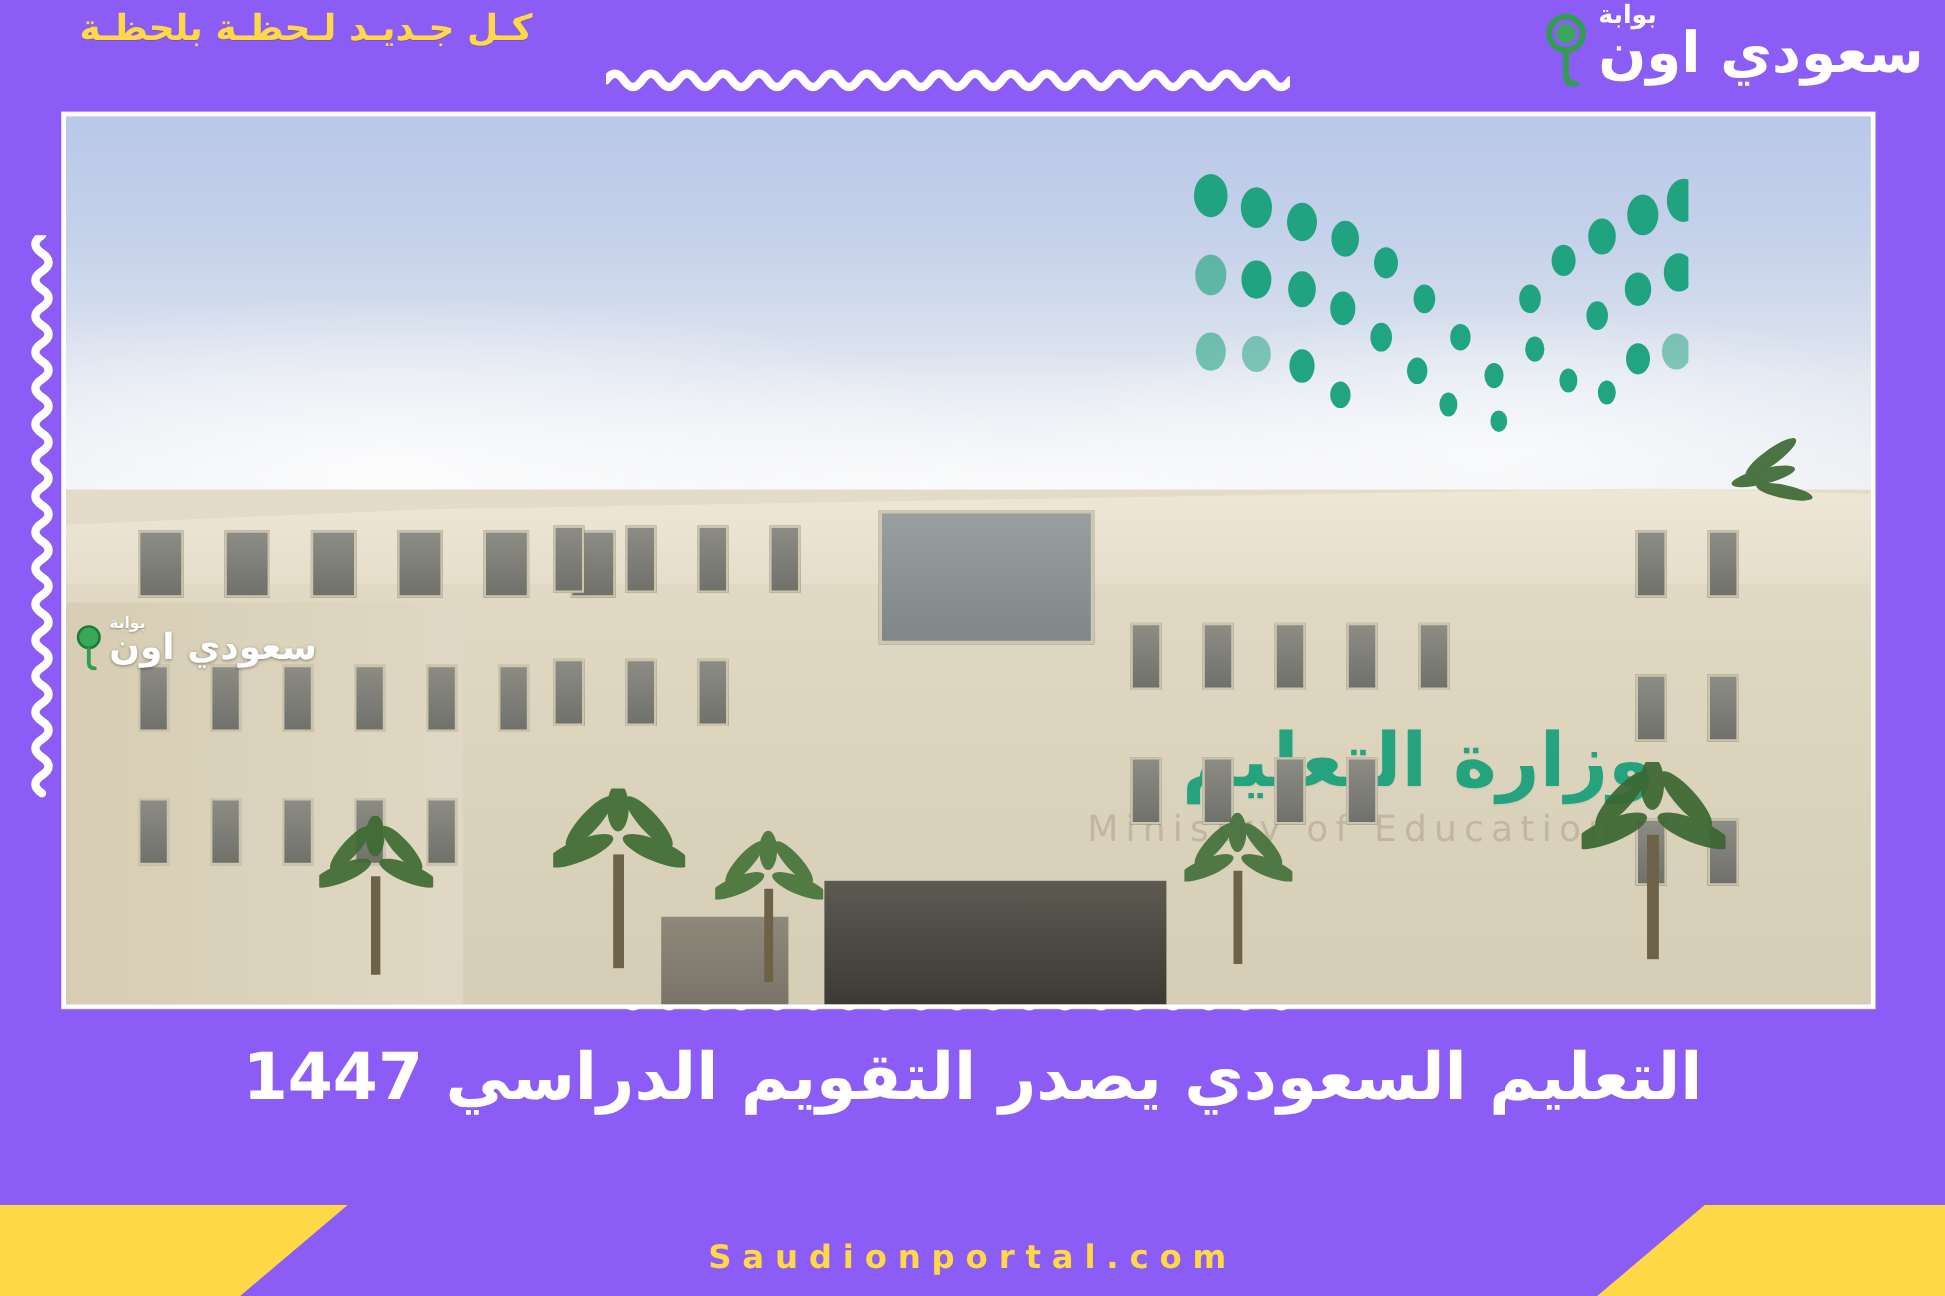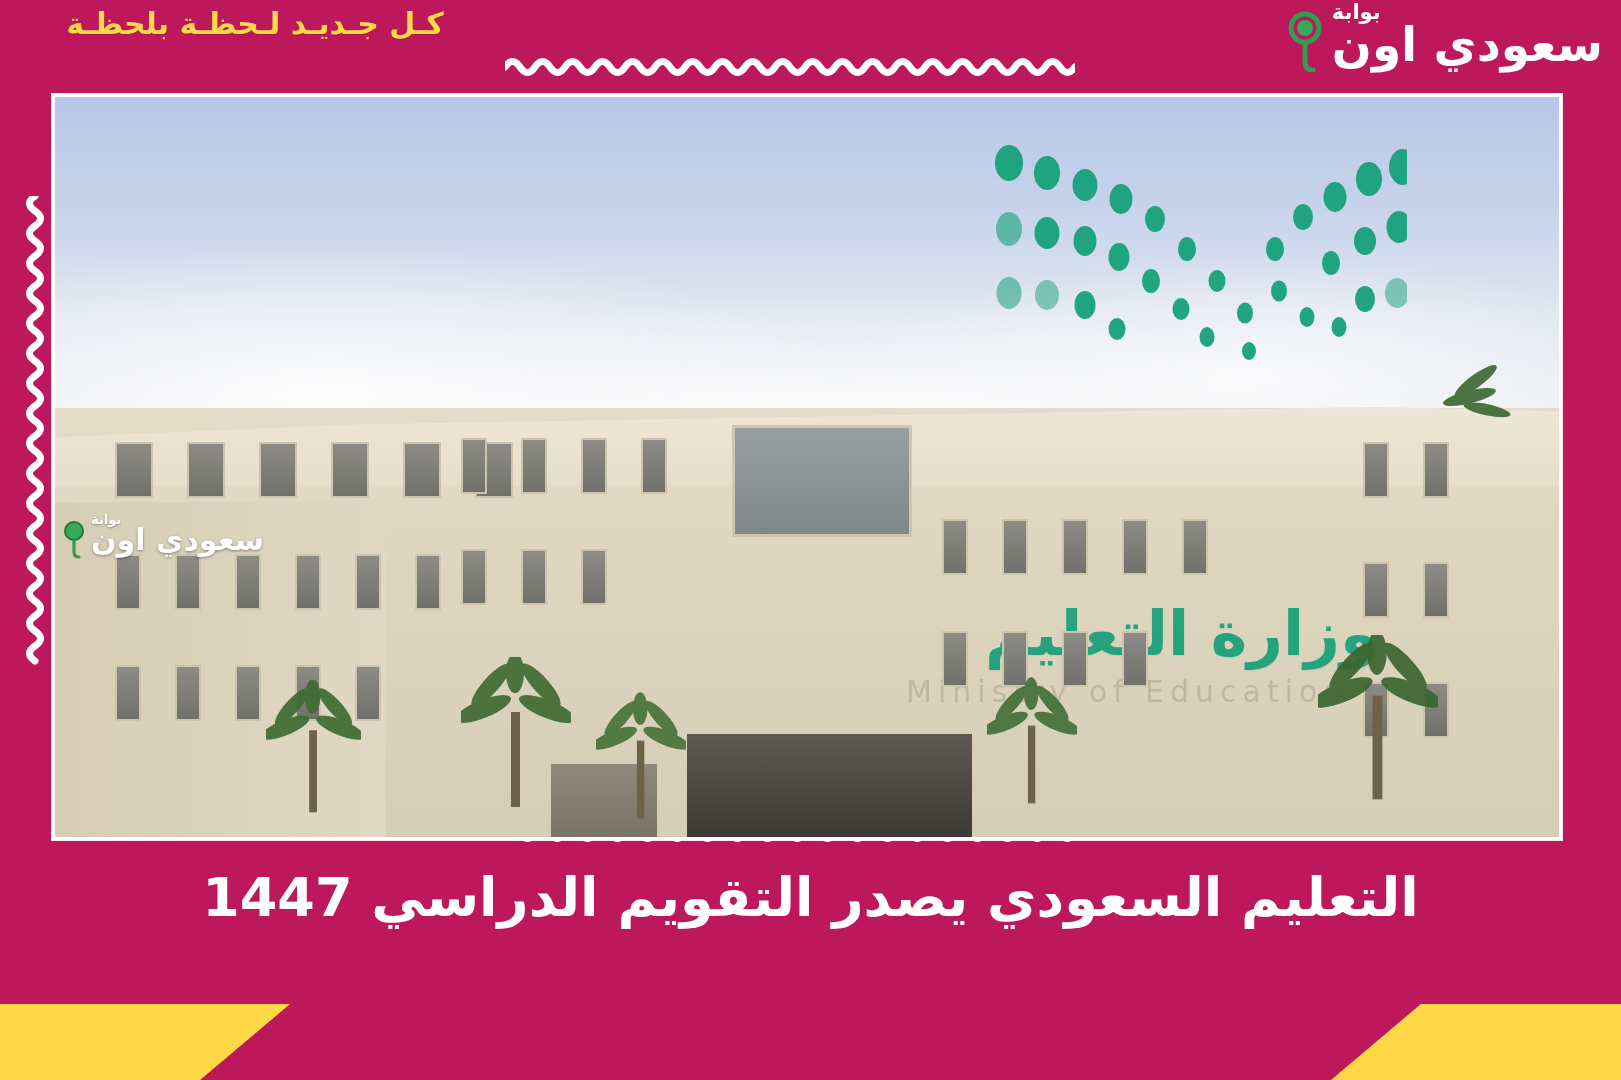--- a/index.html
+++ b/index.html
@@ -6,21 +6,21 @@
   * { margin:0; padding:0; box-sizing:border-box; }
   html, body {
     width:1621px; height:1080px;
     overflow:hidden;
     background:#0782AE;
     font-family:"DejaVu Sans", sans-serif;
   }
   .poster {
     position:relative;
     width:1621px; height:1080px;
-    background:#be185d;
+    background:#8b5cf6;
     overflow:hidden;
   }
 
   
   .tagline {
     position:absolute;
     left:20px; top:6px;
     width:470px;
     text-align:center;
     color:#FFD945;
@@ -426,14 +426,15 @@
       </div>
 
     </div>
   </div>
 
   <div class="headline">التعليم السعودي يصدر التقويم الدراسي 1447</div>
 
   <div class="band left"></div>
   <div class="band right"></div>
 
+  <div class="footer">Saudionportal.com</div>
 
 </div>
 
 </body></html>

